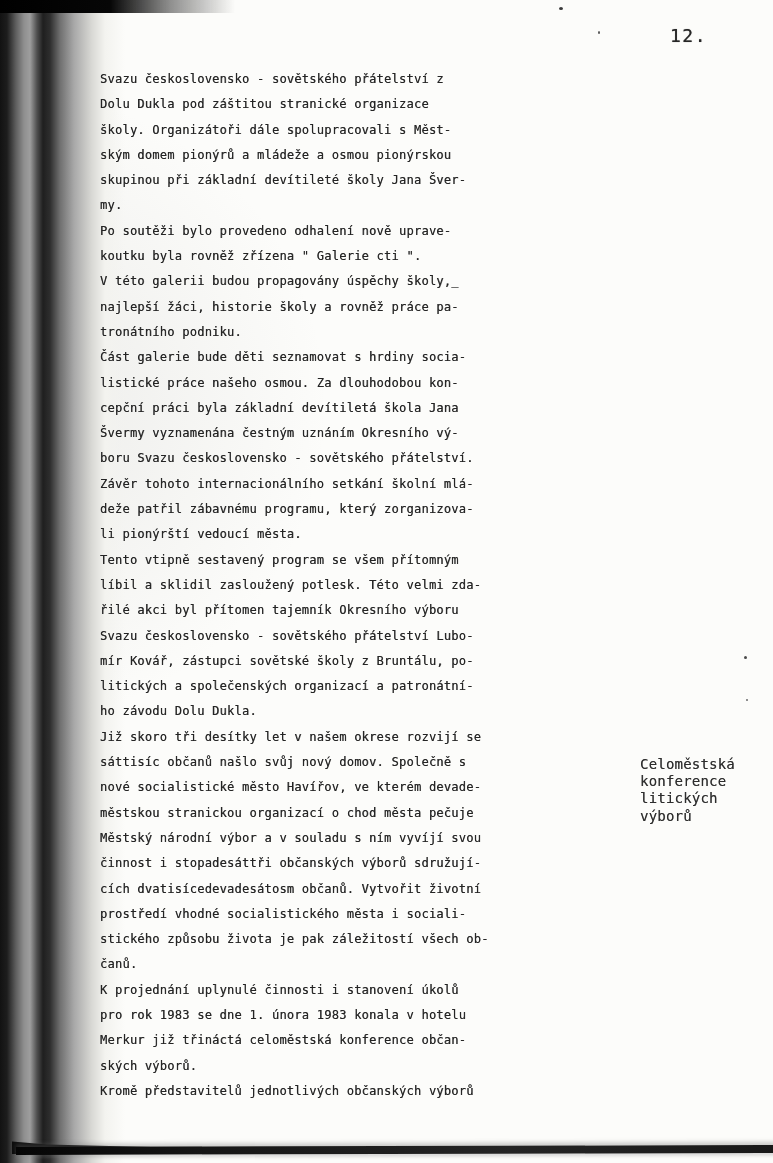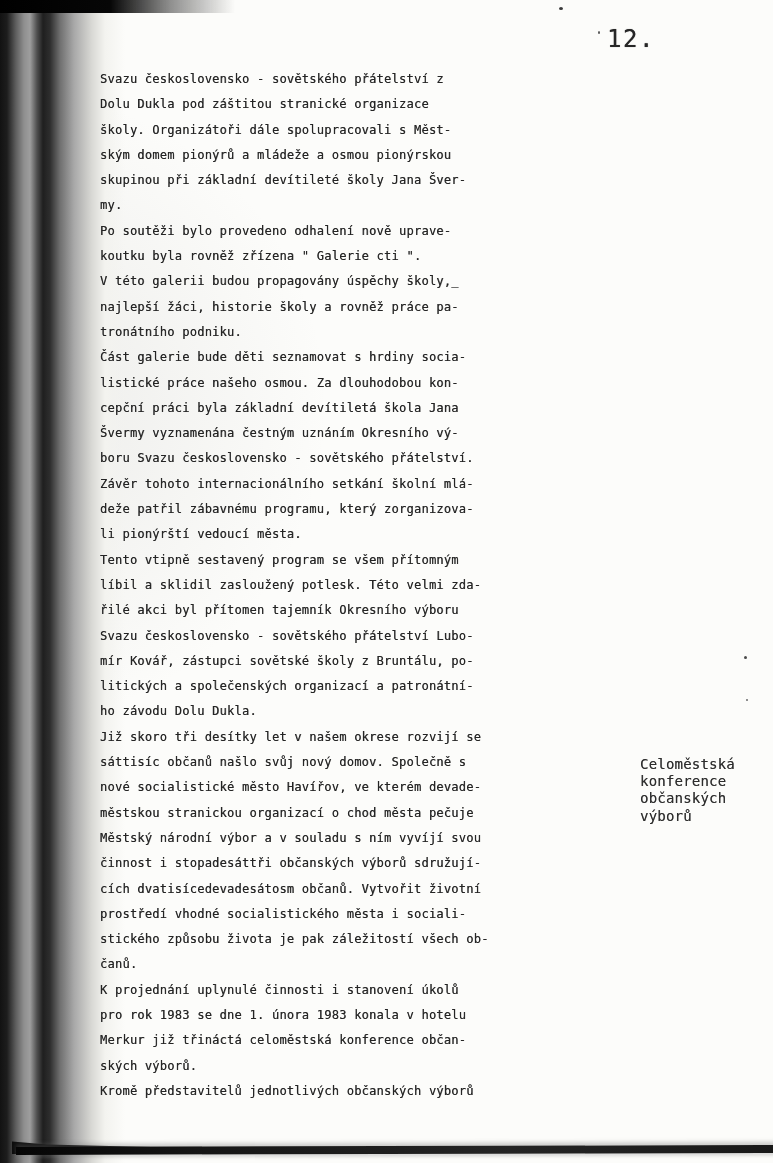--- a/index.html
+++ b/index.html
@@ -47,22 +47,22 @@
   .bottom-blob {
     position: absolute;
     left: 12px; top: 1134px;
     width: 250px; height: 20px;
     background: #0d0d0d;
     clip-path: polygon(0 38%, 14% 52%, 100% 78%, 100% 100%, 0 100%);
     filter: blur(0.7px);
   }
   .page-number {
     position: absolute;
-    left: 607px; top: 25px;
-    font-size: 24px;
+    left: 670px; top: 25px;
+    font-size: 18px;
     letter-spacing: 1.5px;
     color: #262626;
     text-shadow: 0 0 0.7px rgba(20,20,20,0.75);
   }
   .text-col {
     position: absolute;
     left: 100px; top: 67px;
     width: 545px;
     font-size: 12px;
     line-height: 25.3px;
@@ -157,21 +157,21 @@
         <div class="line">pro rok 1983 se dne 1. února 1983 konala v hotelu</div>
         <div class="line">Merkur již třináctá celoměstská konference občan-</div>
         <div class="line">ských výborů.</div>
         <div class="line">Kromě představitelů jednotlivých občanských výborů</div>
       </div>
     </div>
 
   <div class="margin-note">
       <div class="line">Celoměstská</div>
       <div class="line">konference</div>
-      <div class="line">občanských</div>
+      <div class="line">litických</div>
       <div class="line">výborů</div>
     </div>
 
   <div class="bottom-blob"></div>
   <div class="bottom-edge"></div>
 
   <div class="speck s1"></div>
   <div class="speck s2"></div>
   <div class="speck s3"></div>
   <div class="speck s4"></div>

